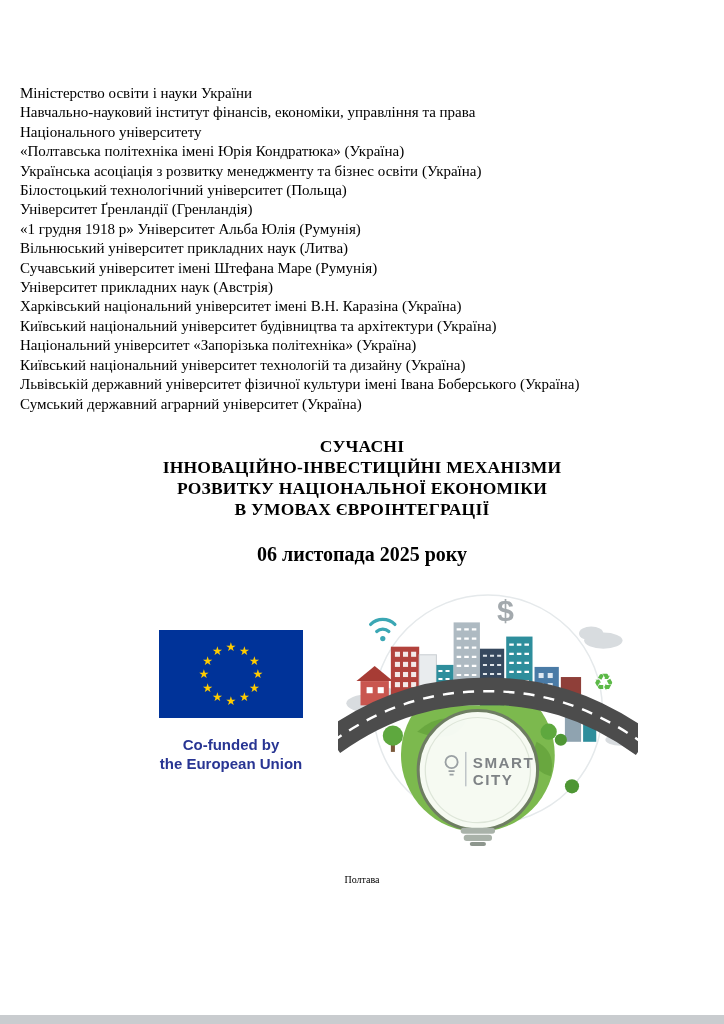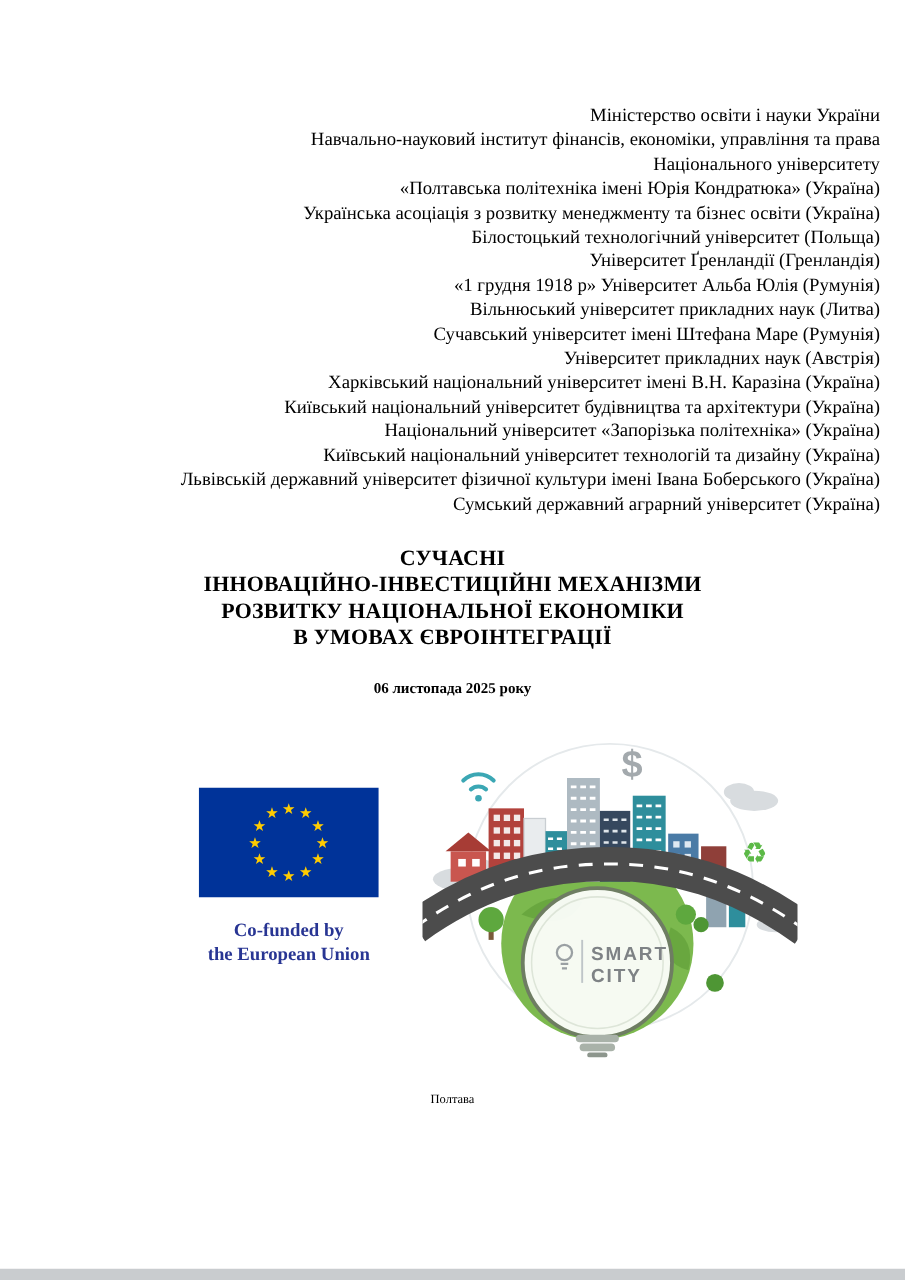--- a/index.html
+++ b/index.html
@@ -4,34 +4,34 @@
 <style>
   * { margin:0; padding:0; box-sizing:border-box; }
   html,body { background:#ffffff; }
   .page {
     position:relative; width:724px; height:1024px; margin:0 auto;
     background:#ffffff; overflow:hidden;
     font-family:"Liberation Serif", serif; color:#000;
   }
   .header-block {
     position:absolute; top:84px; left:20px; right:20px;
-    text-align:right; font-size:15px; line-height:19.4px;
+    text-align:left; font-size:15px; line-height:19.4px;
   }
   .title-block {
     position:absolute; top:436px; left:20px; right:20px;
     text-align:center; font-weight:bold; font-size:17.5px; line-height:21px;
     letter-spacing:.2px;
   }
   .date-line {
     position:absolute; top:543px; left:0; right:0;
-    text-align:center; font-weight:bold; font-size:12px;
+    text-align:center; font-weight:bold; font-size:20px;
   }
   .eu-block { position:absolute; left:158px; top:630px; width:146px; text-align:center; }
   .eu-caption {
-    margin-top:13px; font-family:Liberation Serif, serif;
+    margin-top:13px; font-family:Liberation Sans, sans-serif;
     font-weight:bold; color:#283593; font-size:15px; line-height:19px;
   }
   .city-block { position:absolute; left:338px; top:588px; width:300px; height:258px; }
   .footer-block {
     position:absolute; top:869px; left:0; right:0;
     text-align:center; font-size:10px; line-height:21px;
   }
   .bottom-edge {
     position:absolute; left:0; right:0; bottom:0; height:9px; background:#c9cccf;
   }

